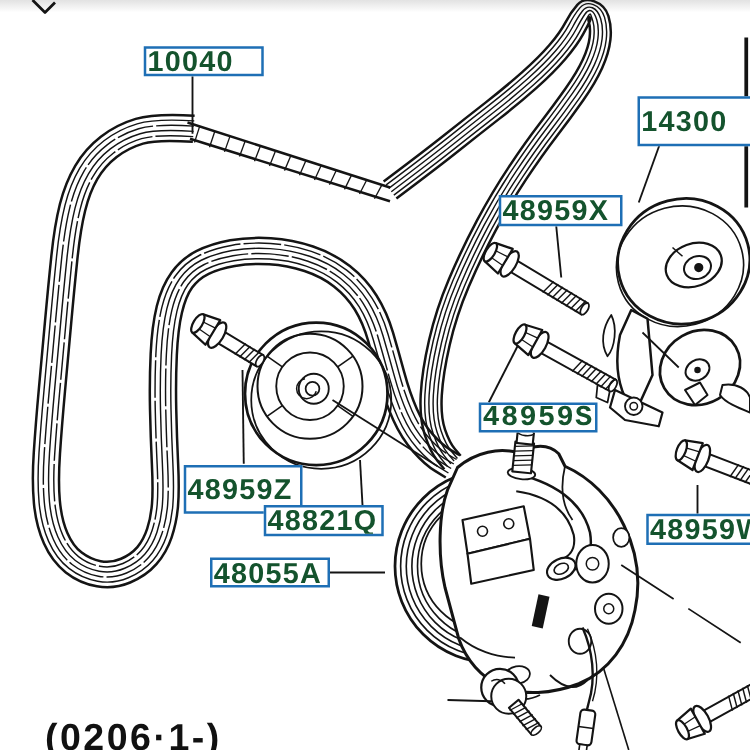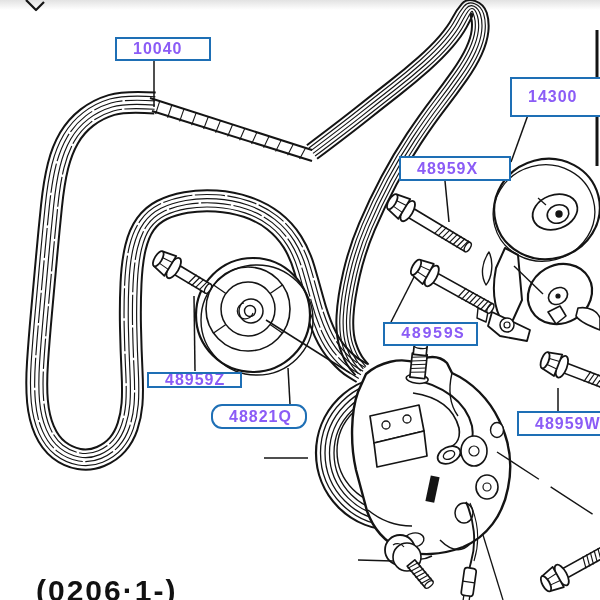--- a/index.html
+++ b/index.html
@@ -2,23 +2,23 @@
 <html style="--accent: #1e6fb5;"><head>
 <meta charset="utf-8">
 <style>
   html,body{margin:0;padding:0;}
   body{width:600px;height:600px;overflow:hidden;background:#fff;font-family:"Liberation Sans",sans-serif;}
   .stage{position:relative;width:600px;height:600px;overflow:hidden;background:#fff;}
   .topband{position:absolute;top:0;left:0;width:600px;height:10px;
            background:linear-gradient(#e2e2e2,rgba(255,255,255,0));pointer-events:none;}
   svg{position:absolute;top:0;left:0;}
   .plabel{position:absolute;box-sizing:border-box;border:2px solid var(--accent,#1e6fb5);
-          background:#fff;color:#8b5cf6;font-weight:700;font-size:16px;
+          background:#fff;color:#14532d;font-weight:700;font-size:23px;
           letter-spacing:1px;white-space:nowrap;overflow:hidden;
-          display:flex;align-items:center;padding:0 1px 0 16px;
+          display:flex;align-items:center;padding:0 1px 0 1px;
           font-family:"Liberation Sans",sans-serif;}
   .footnote{position:absolute;left:36px;top:574px;font-size:30px;font-weight:700;
             letter-spacing:2px;color:#111;font-family:"Liberation Sans",sans-serif;}
 </style>
 </head>
 <body>
 
 <div class="stage">
   <div class="topband"></div>
 
@@ -239,20 +239,21 @@
         <line x1="264" y1="458" x2="308" y2="458" stroke="#141414" stroke-width="1.5"></line>
         <line x1="558" y1="388" x2="558" y2="411" stroke="#141414" stroke-width="1.5"></line>
         <line x1="358" y1="560" x2="393" y2="561" stroke="#141414" stroke-width="1.5"></line>
         <line x1="266" y1="320" x2="350" y2="373" stroke="#141414" stroke-width="1.5"></line>
         <line x1="497" y1="452" x2="600" y2="519" stroke="#141414" stroke-width="1.4" stroke-dasharray="50 14"></line>
       </g>
   </svg>
 
   <div class="plabel" style="left:115px;top:37px;width:96px;height:24px;">10040</div>
   <div class="plabel" style="left:510px;top:77px;width:96px;height:40px;">14300</div>
-  <div class="plabel" style="left:399px;top:156px;width:112px;height:25px;">48959X</div>
+  <div class="plabel" style="left:399px;top:156px;width:99px;height:25px;">48959X</div>
   <div class="plabel" style="left:383px;top:322px;width:95px;height:24px;font-family:Liberation Mono, monospace;">48959S</div>
-  <div class="plabel" style="left:147px;top:372px;width:95px;height:16px;text-align:center;">48959Z</div>
-  <div class="plabel" style="left:211px;top:404px;width:96px;height:25px;border-radius:11px;">48821Q</div>
+  <div class="plabel" style="left:147px;top:372px;width:95px;height:39px;text-align:center;">48959Z</div>
+  <div class="plabel" style="left:211px;top:404px;width:96px;height:25px;">48821Q</div>
+  <div class="plabel" style="left:168px;top:446px;width:96px;height:24px;">48055A</div>
   <div class="plabel" style="left:517px;top:411px;width:96px;height:25px;">48959W</div>
 
   <div class="footnote">(0206·1-)</div>
 </div>
 
 </body></html>

